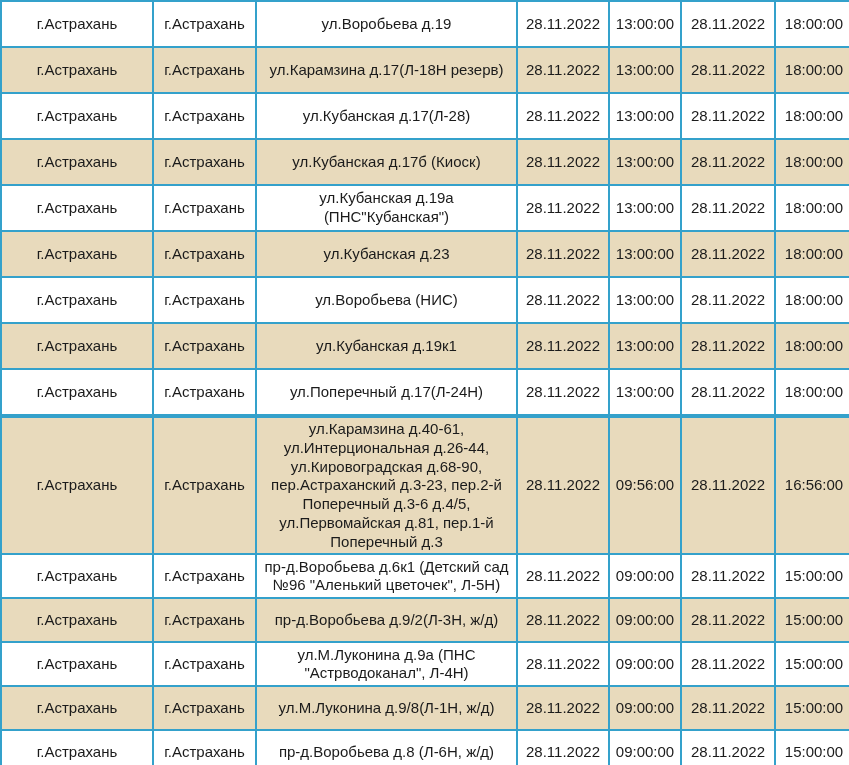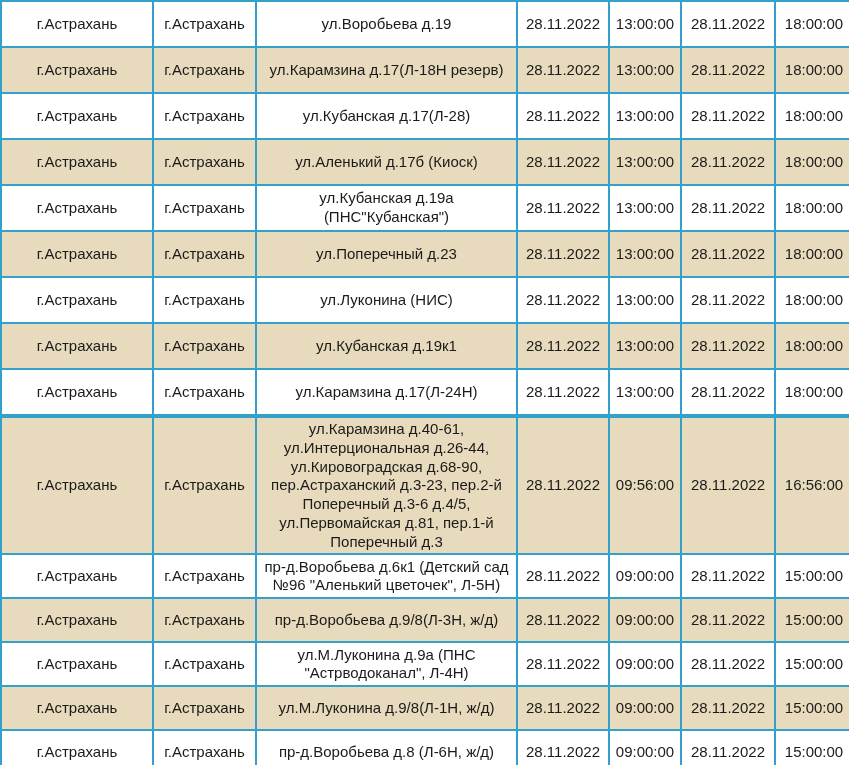--- a/index.html
+++ b/index.html
@@ -88,66 +88,66 @@
           <td>г.Астрахань</td>
           <td>ул.Кубанская д.17(Л-28)</td>
           <td>28.11.2022</td>
           <td>13:00:00</td>
           <td>28.11.2022</td>
           <td>18:00:00</td>
         </tr>
         <tr>
           <td>г.Астрахань</td>
           <td>г.Астрахань</td>
-          <td>ул.Аленький д.17б (Киоск)</td>
+          <td>ул.Кубанская д.17б (Киоск)</td>
           <td>28.11.2022</td>
           <td>13:00:00</td>
           <td>28.11.2022</td>
           <td>18:00:00</td>
         </tr>
         <tr>
           <td>г.Астрахань</td>
           <td>г.Астрахань</td>
           <td>ул.Кубанская д.19а (ПНС"Кубанская")</td>
           <td>28.11.2022</td>
           <td>13:00:00</td>
           <td>28.11.2022</td>
           <td>18:00:00</td>
         </tr>
         <tr>
           <td>г.Астрахань</td>
           <td>г.Астрахань</td>
-          <td>ул.Поперечный д.23</td>
-          <td>28.11.2022</td>
-          <td>13:00:00</td>
-          <td>28.11.2022</td>
-          <td>18:00:00</td>
-        </tr>
-        <tr>
-          <td>г.Астрахань</td>
-          <td>г.Астрахань</td>
-          <td>ул.Луконина (НИС)</td>
+          <td>ул.Кубанская д.23</td>
+          <td>28.11.2022</td>
+          <td>13:00:00</td>
+          <td>28.11.2022</td>
+          <td>18:00:00</td>
+        </tr>
+        <tr>
+          <td>г.Астрахань</td>
+          <td>г.Астрахань</td>
+          <td>ул.Воробьева (НИС)</td>
           <td>28.11.2022</td>
           <td>13:00:00</td>
           <td>28.11.2022</td>
           <td>18:00:00</td>
         </tr>
         <tr>
           <td>г.Астрахань</td>
           <td>г.Астрахань</td>
           <td>ул.Кубанская д.19к1</td>
           <td>28.11.2022</td>
           <td>13:00:00</td>
           <td>28.11.2022</td>
           <td>18:00:00</td>
         </tr>
         <tr>
           <td>г.Астрахань</td>
           <td>г.Астрахань</td>
-          <td>ул.Карамзина д.17(Л-24Н)</td>
+          <td>ул.Поперечный д.17(Л-24Н)</td>
           <td>28.11.2022</td>
           <td>13:00:00</td>
           <td>28.11.2022</td>
           <td>18:00:00</td>
         </tr>
       </tbody>
   </table>
 
   <table class="outage-table" id="table-group-2">
     <colgroup>
@@ -174,21 +174,21 @@
           <td>г.Астрахань</td>
           <td>пр-д.Воробьева д.6к1 (Детский сад №96 "Аленький цветочек", Л-5Н)</td>
           <td>28.11.2022</td>
           <td>09:00:00</td>
           <td>28.11.2022</td>
           <td>15:00:00</td>
         </tr>
         <tr>
           <td>г.Астрахань</td>
           <td>г.Астрахань</td>
-          <td>пр-д.Воробьева д.9/8(Л-3Н, ж/д)</td>
+          <td>пр-д.Воробьева д.9/2(Л-3Н, ж/д)</td>
           <td>28.11.2022</td>
           <td>09:00:00</td>
           <td>28.11.2022</td>
           <td>15:00:00</td>
         </tr>
         <tr>
           <td>г.Астрахань</td>
           <td>г.Астрахань</td>
           <td>ул.М.Луконина д.9а (ПНС "Астрводоканал", Л-4Н)</td>
           <td>28.11.2022</td>

